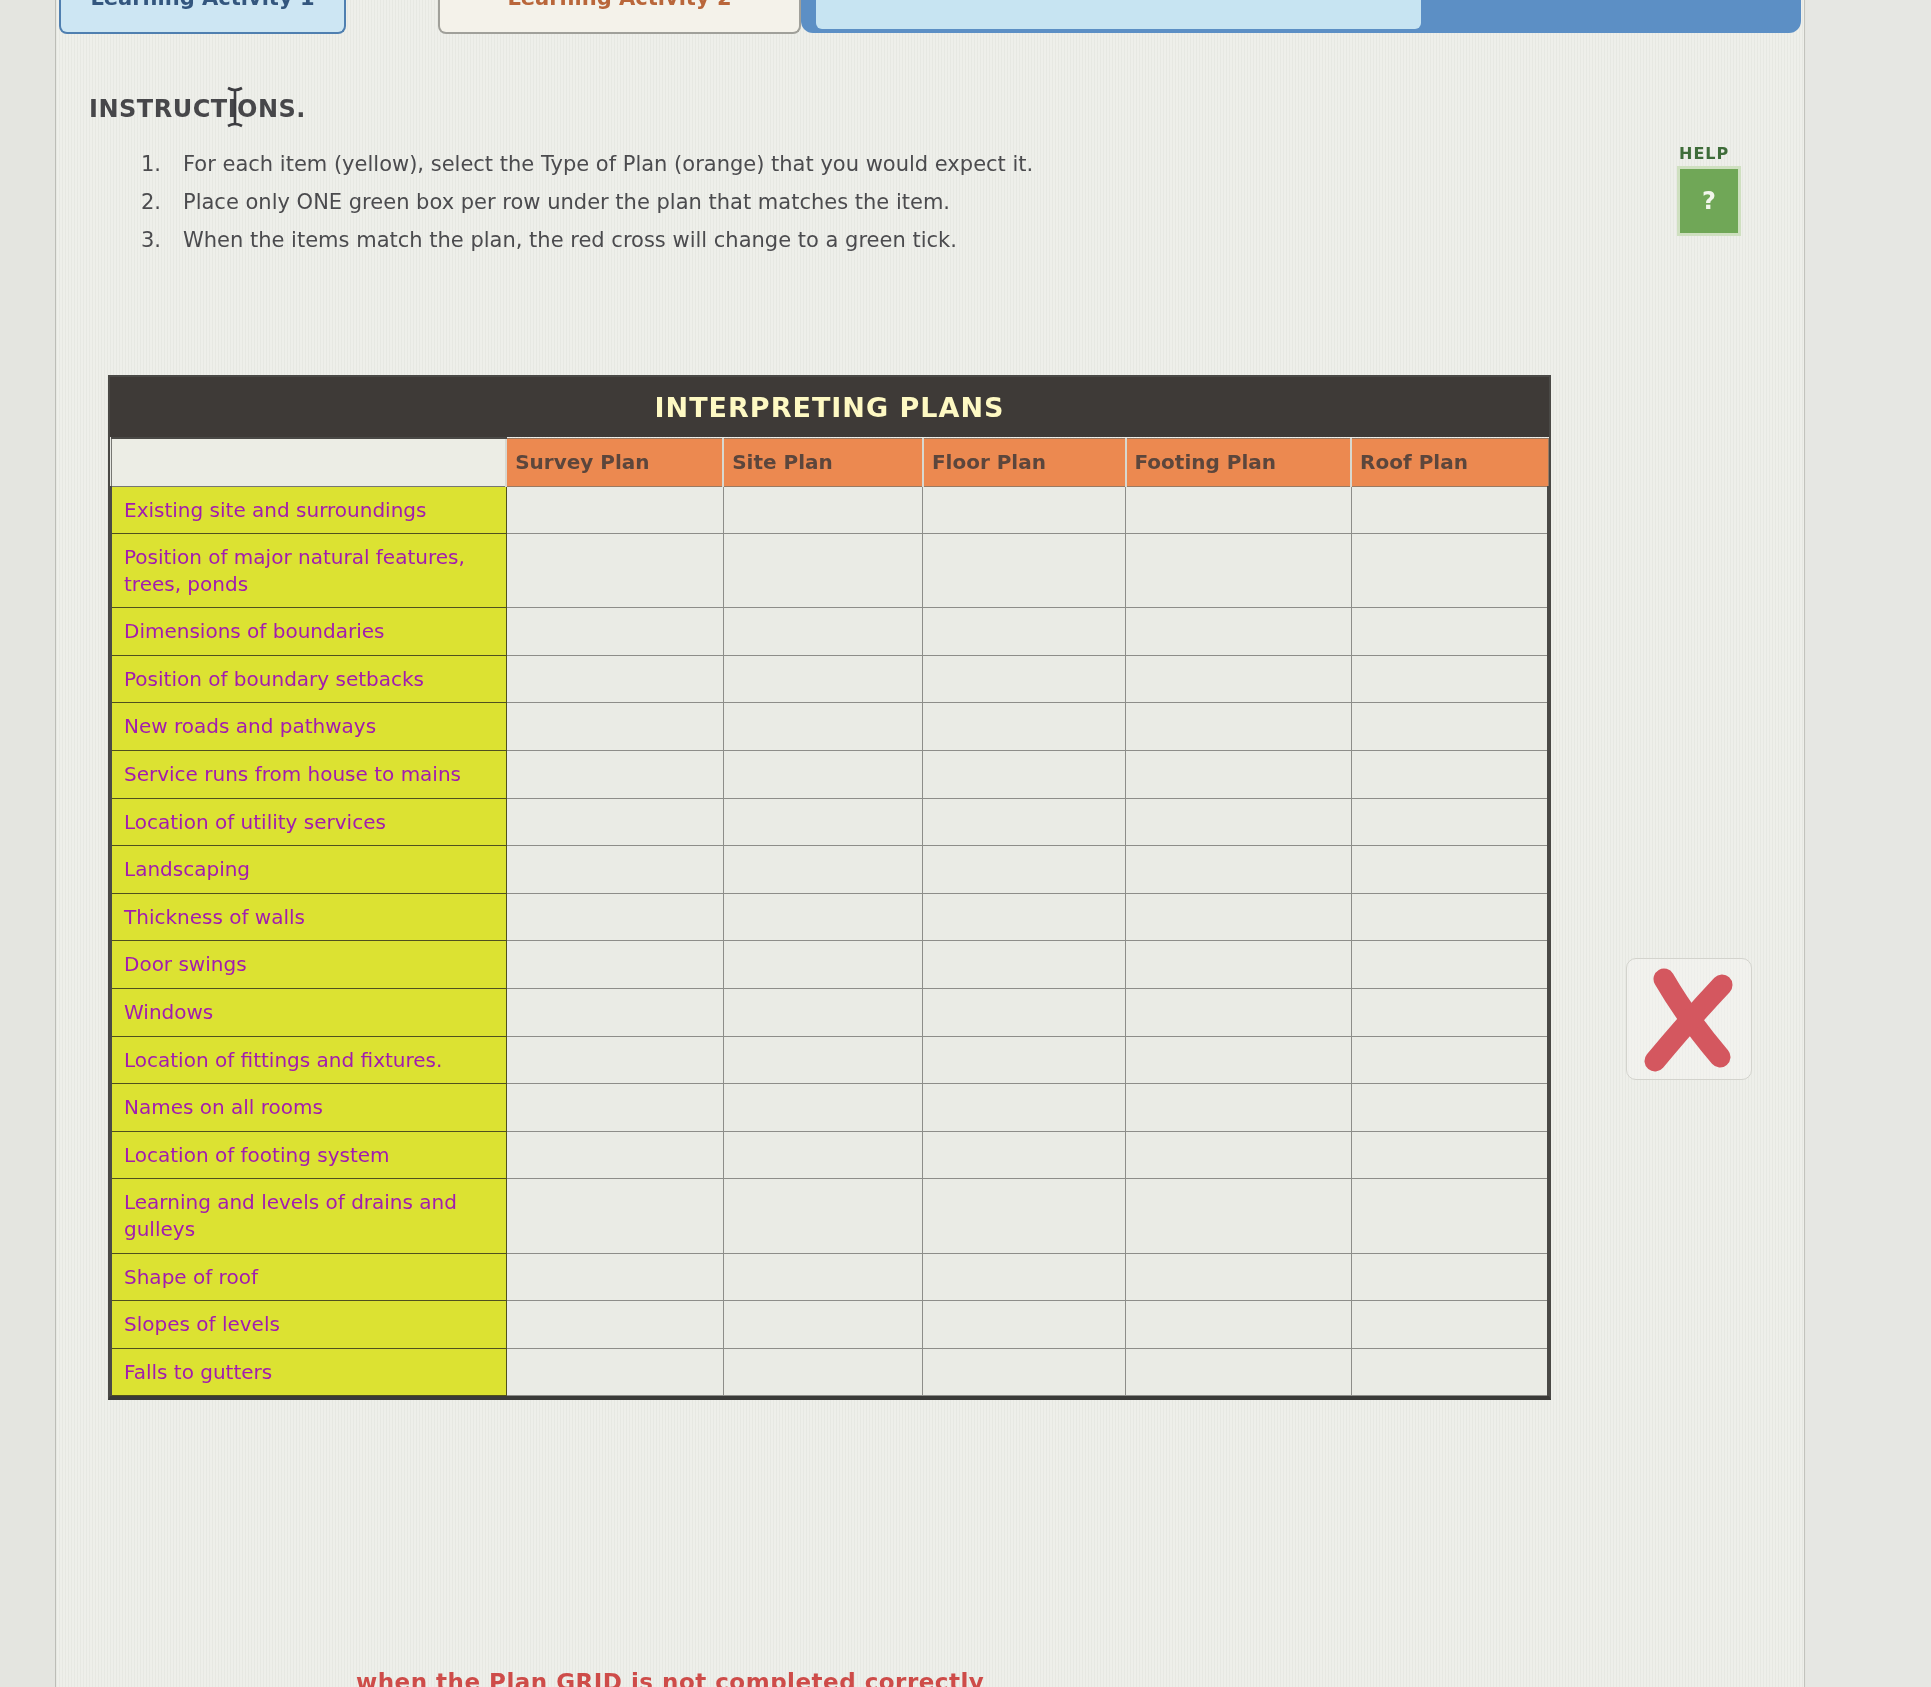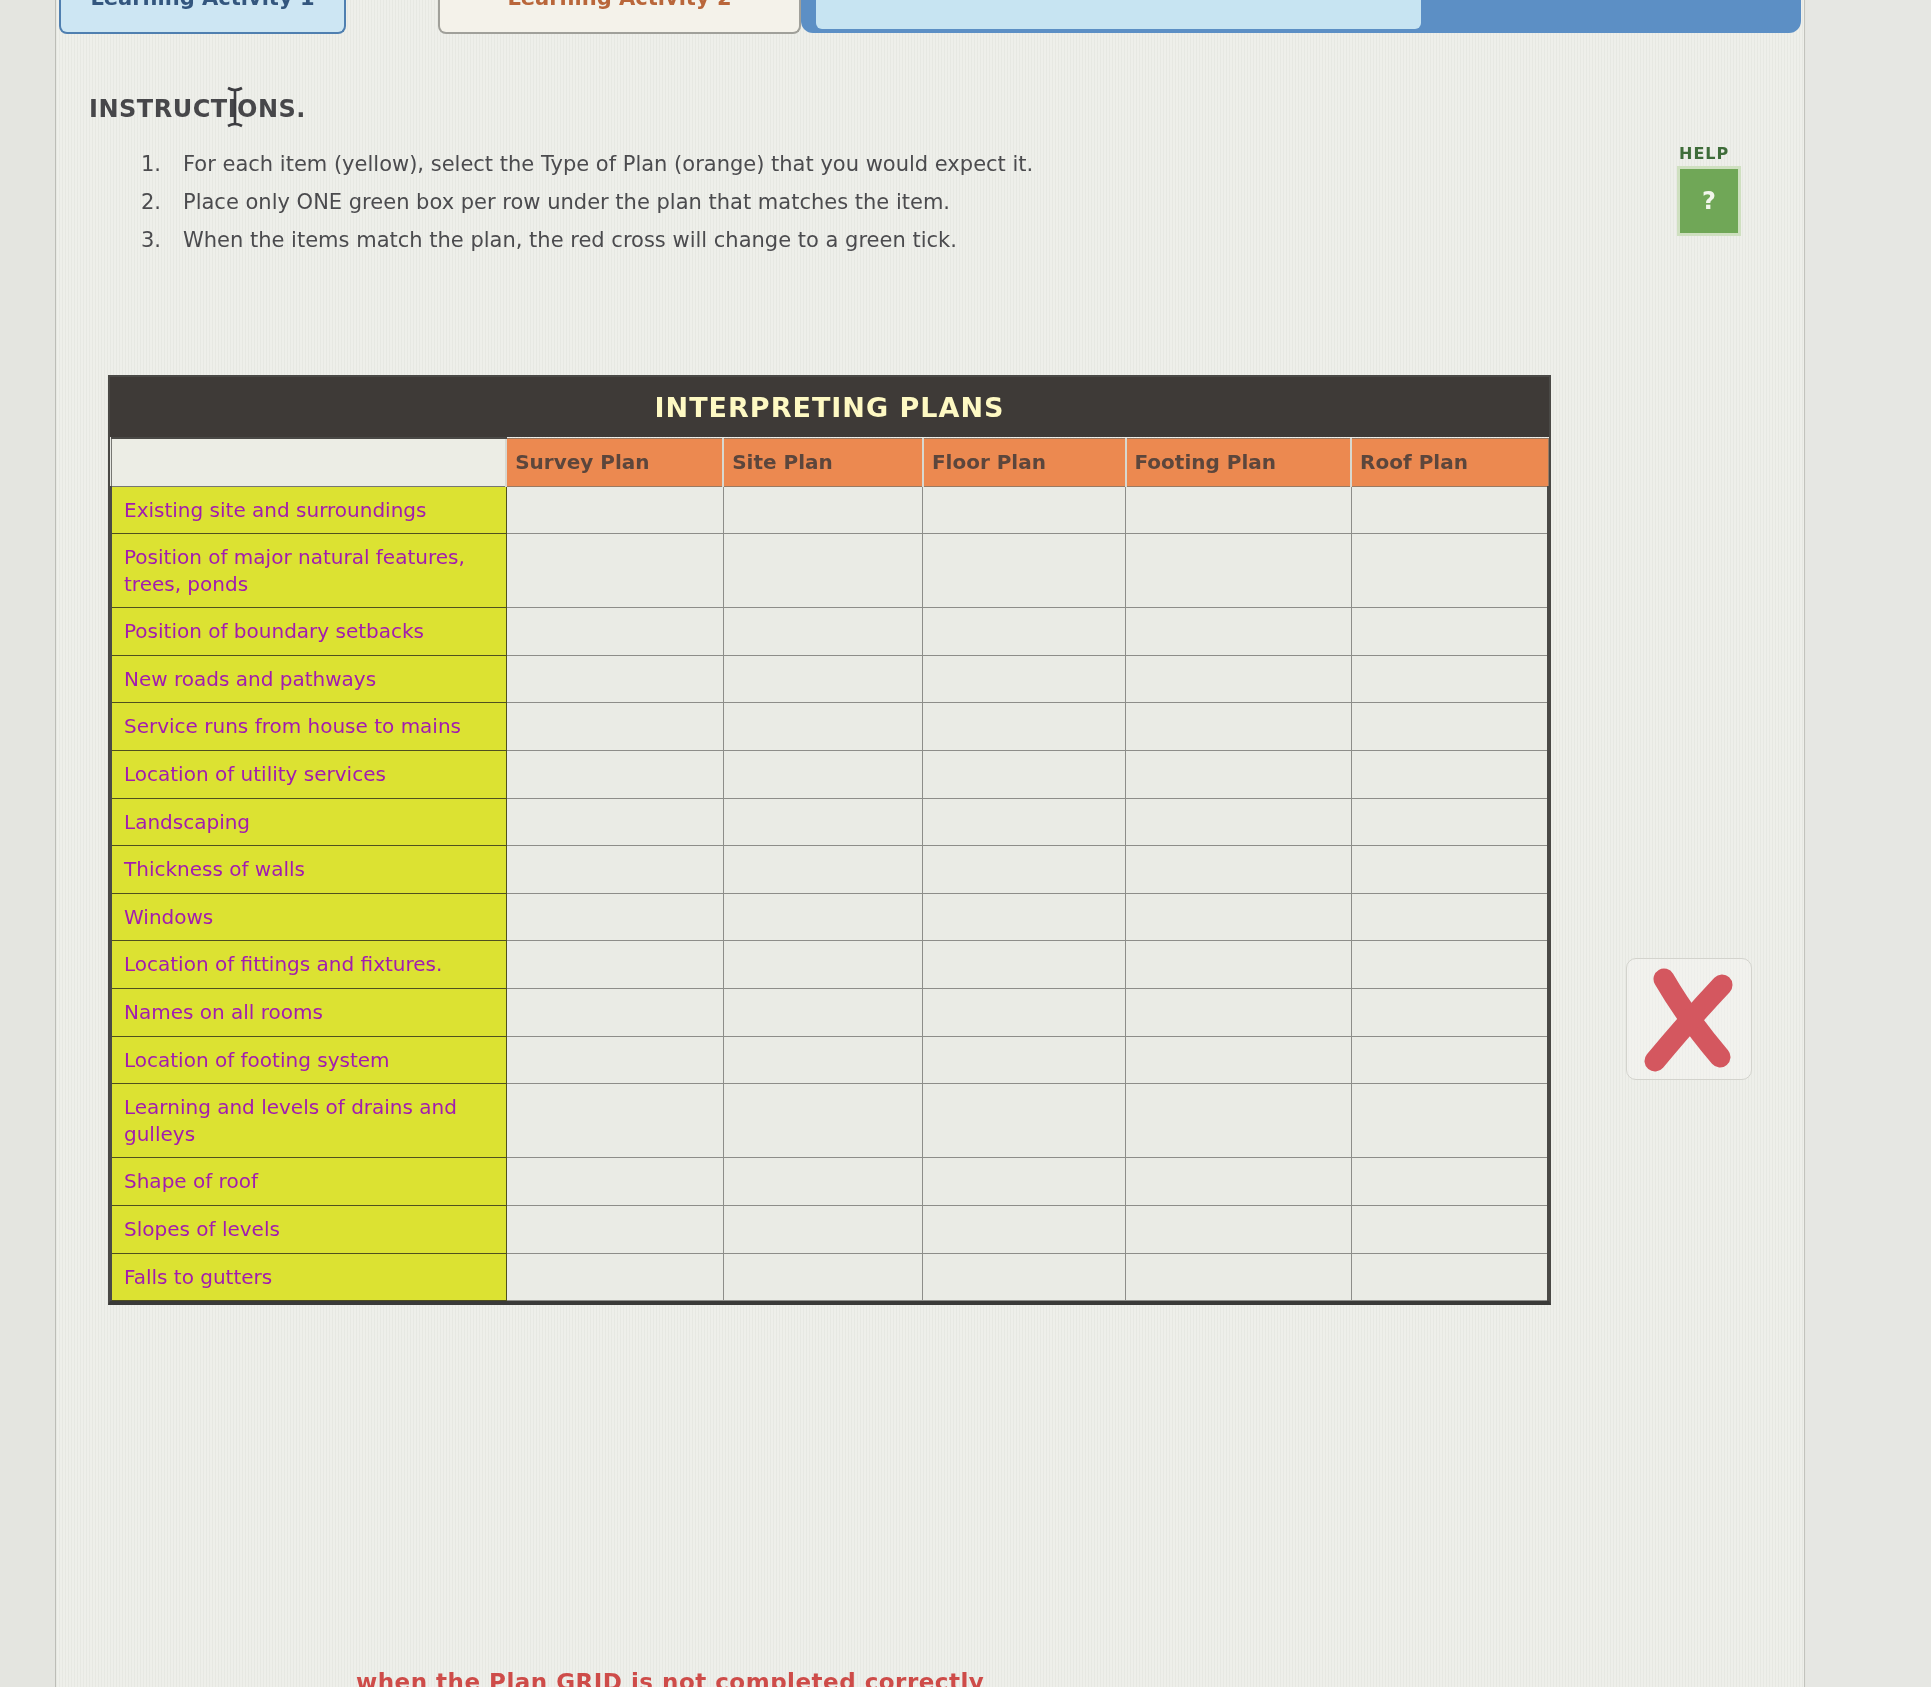--- a/index.html
+++ b/index.html
@@ -179,20 +179,28 @@
           </tr>
           <tr>
             <td class="rlabel">Position of major natural features, trees, ponds</td>
             <td class="cell"></td>
             <td class="cell"></td>
             <td class="cell"></td>
             <td class="cell"></td>
             <td class="cell"></td>
           </tr>
           <tr>
+            <td class="rlabel">Dimensions of boundaries</td>
+            <td class="cell"></td>
+            <td class="cell"></td>
+            <td class="cell"></td>
+            <td class="cell"></td>
+            <td class="cell"></td>
+          </tr>
+          <tr>
             <td class="rlabel">Position of boundary setbacks</td>
             <td class="cell"></td>
             <td class="cell"></td>
             <td class="cell"></td>
             <td class="cell"></td>
             <td class="cell"></td>
           </tr>
           <tr>
             <td class="rlabel">New roads and pathways</td>
             <td class="cell"></td>
@@ -220,20 +228,28 @@
           <tr>
             <td class="rlabel">Landscaping</td>
             <td class="cell"></td>
             <td class="cell"></td>
             <td class="cell"></td>
             <td class="cell"></td>
             <td class="cell"></td>
           </tr>
           <tr>
             <td class="rlabel">Thickness of walls</td>
+            <td class="cell"></td>
+            <td class="cell"></td>
+            <td class="cell"></td>
+            <td class="cell"></td>
+            <td class="cell"></td>
+          </tr>
+          <tr>
+            <td class="rlabel">Door swings</td>
             <td class="cell"></td>
             <td class="cell"></td>
             <td class="cell"></td>
             <td class="cell"></td>
             <td class="cell"></td>
           </tr>
           <tr>
             <td class="rlabel">Windows</td>
             <td class="cell"></td>
             <td class="cell"></td>

